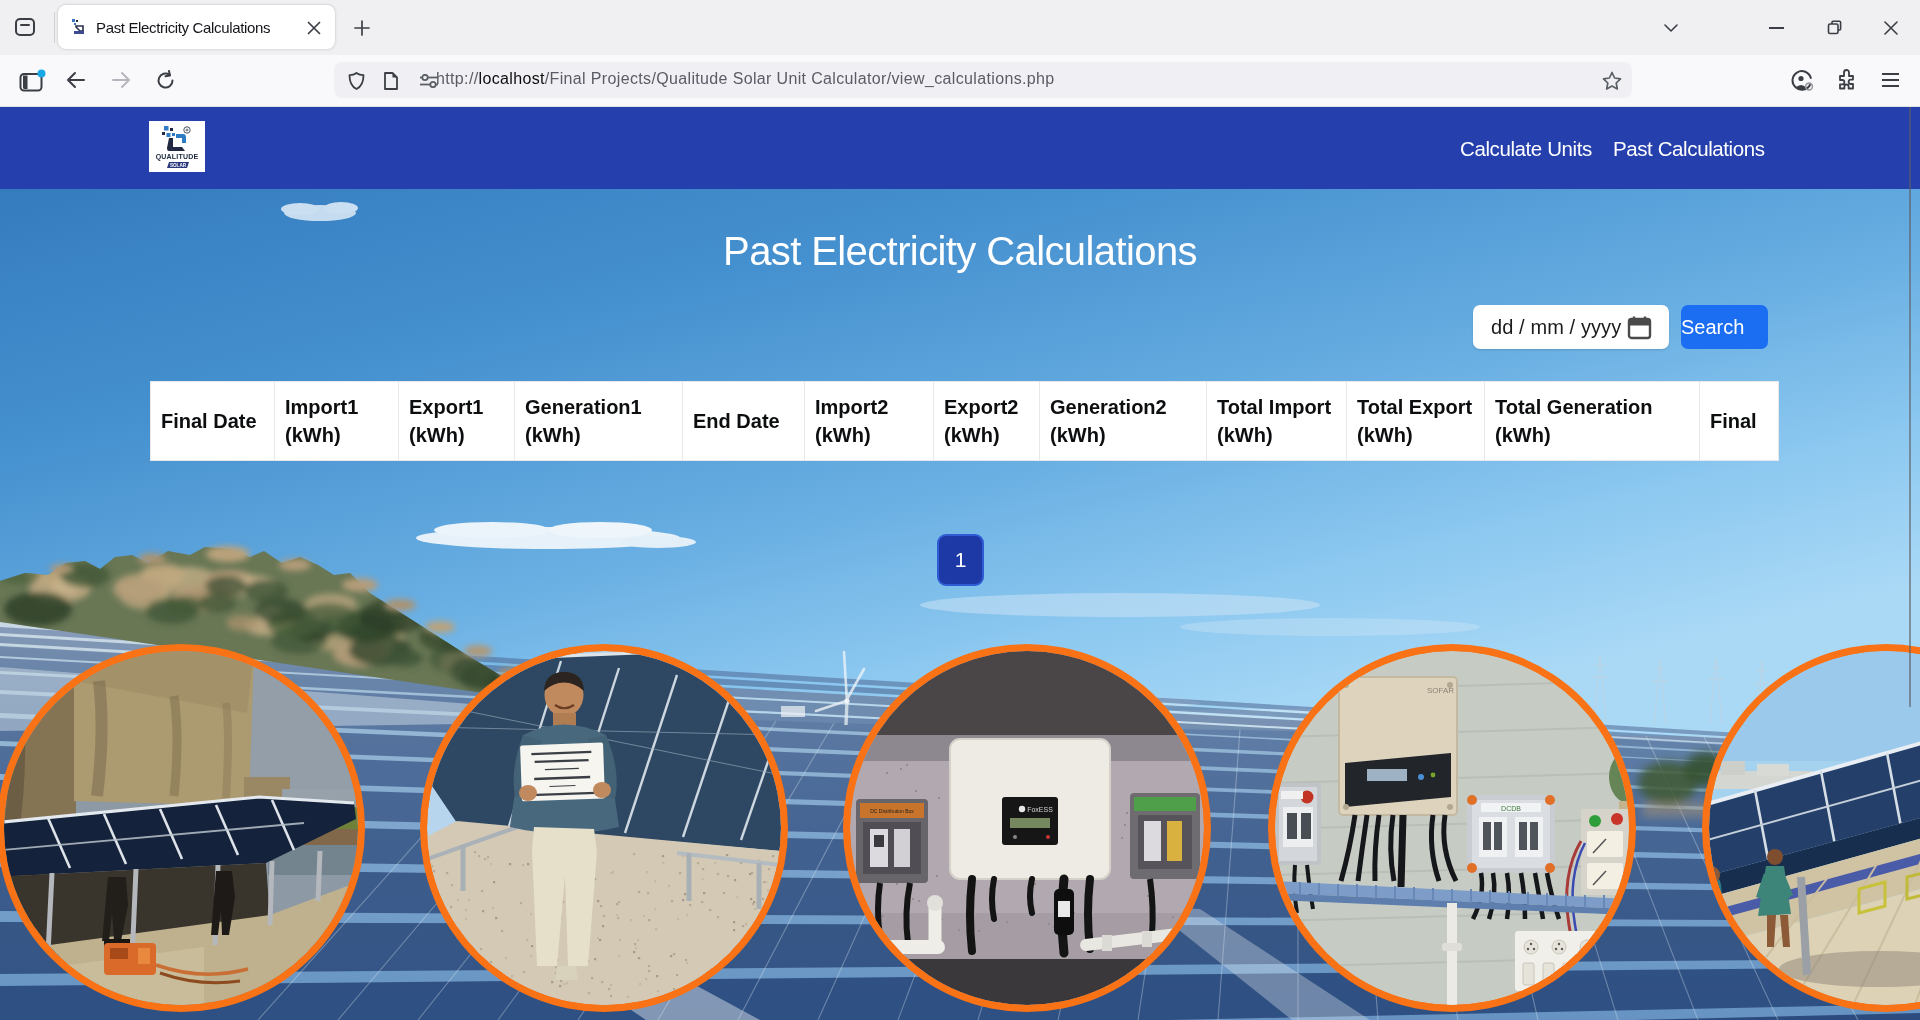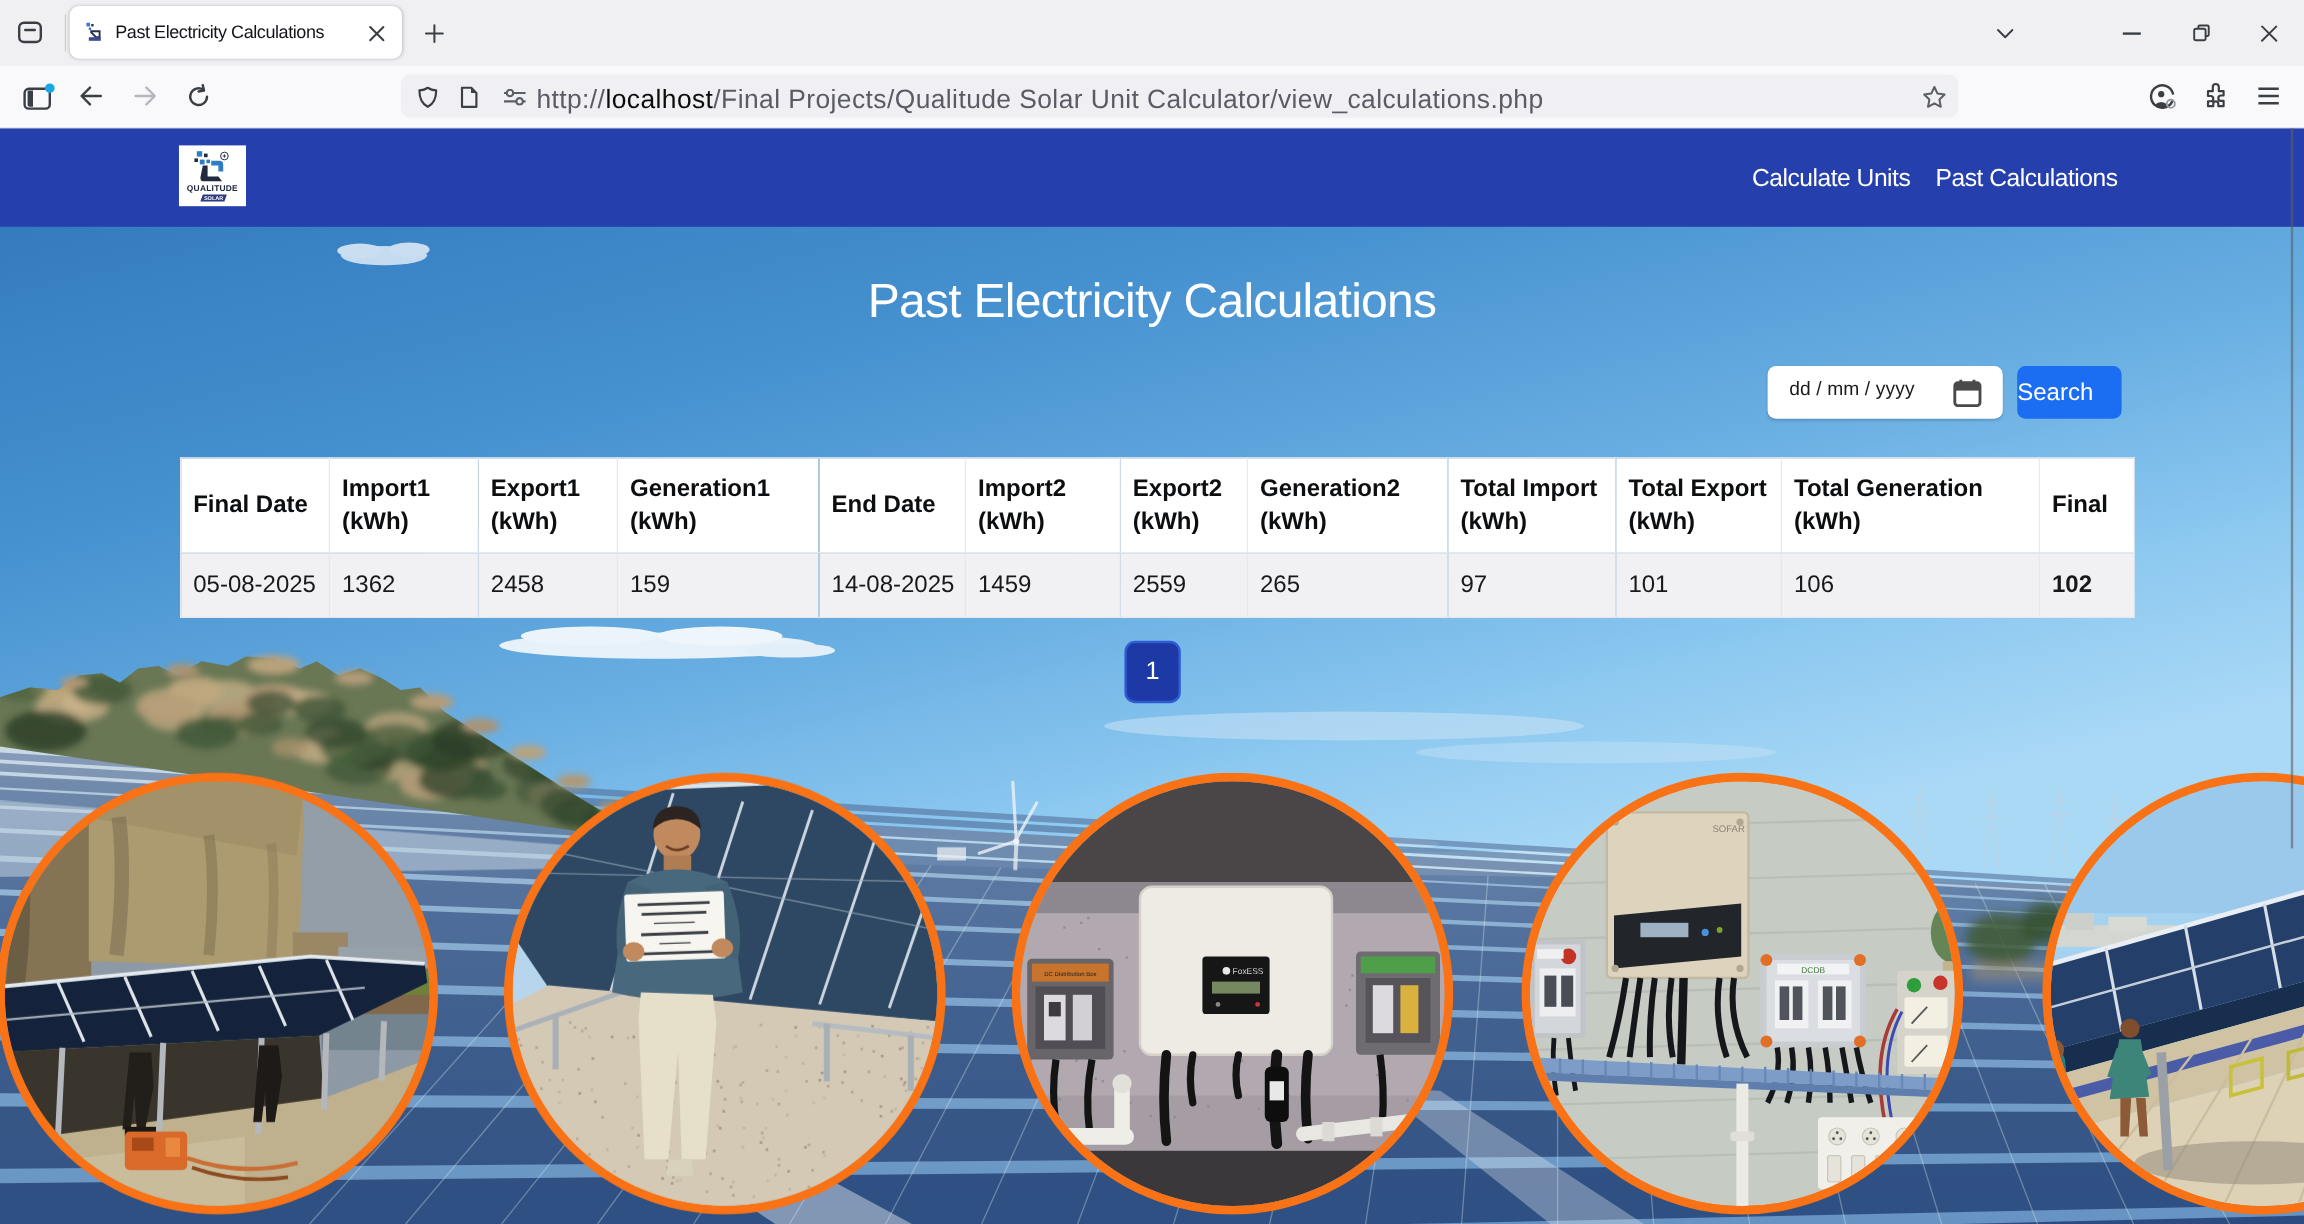--- a/index.html
+++ b/index.html
@@ -2,28 +2,28 @@
 <html><head><meta charset="utf-8"><title>Past Electricity Calculations</title><style>
 *{margin:0;padding:0;box-sizing:border-box}
 html,body{width:1920px;height:1020px;overflow:hidden;font-family:"Liberation Sans",sans-serif}
 body{position:relative;background:#fff}
 .abs{position:absolute}
 #tabstrip{position:absolute;left:0;top:0;width:1920px;height:55px;background:#f0f0f3}
 #tab{position:absolute;left:58px;top:5px;width:277px;height:44px;background:#fff;border-radius:8px;box-shadow:0 0 3px rgba(0,0,0,.22)}
 #tabtitle{position:absolute;left:96px;top:19px;font-size:15px;letter-spacing:-0.35px;color:#15141a;white-space:nowrap}
 #addrbar{position:absolute;left:0;top:55px;width:1920px;height:52px;background:#f9f9fb;border-bottom:1px solid #e2e2e6}
 #urlpill{position:absolute;left:334px;top:62px;width:1298px;height:36px;background:#f0f0f4;border-radius:8px}
-#urltext{position:absolute;left:447px;top:70px;font-size:22px;color:#5b5b66;white-space:nowrap;letter-spacing:0.35px}
+#urltext{position:absolute;left:436px;top:70px;font-size:16px;color:#5b5b66;white-space:nowrap;letter-spacing:0.35px}
 #urltext b{color:#0c0c0d;font-weight:normal}
 #navbar{position:absolute;left:0;top:107px;width:1920px;height:82px;background:#2540ac}
 .navlink{position:absolute;top:137px;color:#fff;font-size:20.5px;white-space:nowrap;letter-spacing:-0.4px}
 #hero{position:absolute;left:0;top:107px;width:1920px;height:913px;overflow:hidden}
 h1{position:absolute;left:0;top:122px;width:1920px;text-align:center;color:#fff;font-size:40px;font-weight:400;letter-spacing:-0.6px}
 #dateinput{position:absolute;left:1473px;top:198px;width:196px;height:44px;background:#fff;border-radius:7px;box-shadow:0 1px 2px rgba(0,0,0,.15)}
-#datetext{position:absolute;left:1491px;top:209px;font-size:16px;color:#1b1b1b;letter-spacing:0.1px}
+#datetext{position:absolute;left:1491px;top:209px;font-size:20px;color:#1b1b1b;letter-spacing:0.1px}
 #searchbtn{position:absolute;left:1681px;top:198px;width:87px;height:44px;background:#1b6df2;border-radius:7px;color:#fff;font-size:20px;line-height:44px}
 #tbl{position:absolute;left:150px;top:274px;border-collapse:collapse;table-layout:fixed}
 #tbl th,#tbl td{border:1px solid #e8e8ec;font-size:20px;text-align:left;padding:0 0 0 10px;color:#0c0e10;overflow:hidden}
 #tbl th{background:#fff;font-weight:bold;height:79px;line-height:28px}
 #tbl td{background:#f1f1f3;height:54px;color:#16181a}
 #pag{position:absolute;left:937px;top:427px;width:47px;height:52px;background:#1d39a5;border:2px solid #2f5bd4;border-radius:9px;color:#fff;font-size:21px;text-align:center;line-height:48px}
 .circ{position:absolute;top:537px;width:368px;height:368px;border-radius:50%;background:#f97316;overflow:hidden}
 .circ svg{position:absolute;left:7px;top:7px;border-radius:50%}
 #scrollbar{position:absolute;left:1909px;top:107px;width:2px;height:600px;background:rgba(95,95,100,.6)}
 </style></head><body>
@@ -254,34 +254,20 @@
           <th style="width:116px">Export1<br>(kWh)</th>
           <th style="width:168px">Generation1<br>(kWh)</th>
           <th style="width:122px">End Date</th>
           <th style="width:129px">Import2<br>(kWh)</th>
           <th style="width:106px">Export2<br>(kWh)</th>
           <th style="width:167px">Generation2<br>(kWh)</th>
           <th style="width:140px">Total Import<br>(kWh)</th>
           <th style="width:138px">Total Export<br>(kWh)</th>
           <th style="width:215px">Total Generation<br>(kWh)</th>
           <th style="width:79px">Final</th>
-        </tr>
-        <tr>
-          <td>05-08-2025</td>
-          <td>1362</td>
-          <td>2458</td>
-          <td>159</td>
-          <td>14-08-2025</td>
-          <td>1459</td>
-          <td>2559</td>
-          <td>265</td>
-          <td>97</td>
-          <td>101</td>
-          <td>106</td>
-          <td><b>102</b></td>
         </tr>
       </tbody>
     </table>
     <div id="pag">1</div>
     <div class="circ" style="left:-3px">
       <svg width="354" height="354" viewBox="0 0 354 354">
         <defs>
           <clipPath id="cp1">
             <circle cx="177" cy="177" r="177"></circle>
           </clipPath>

